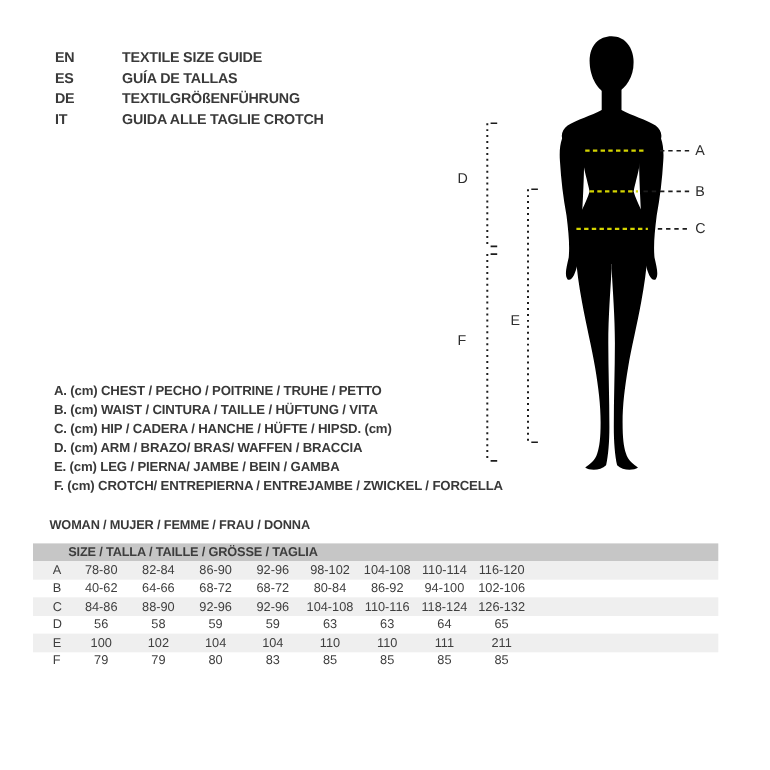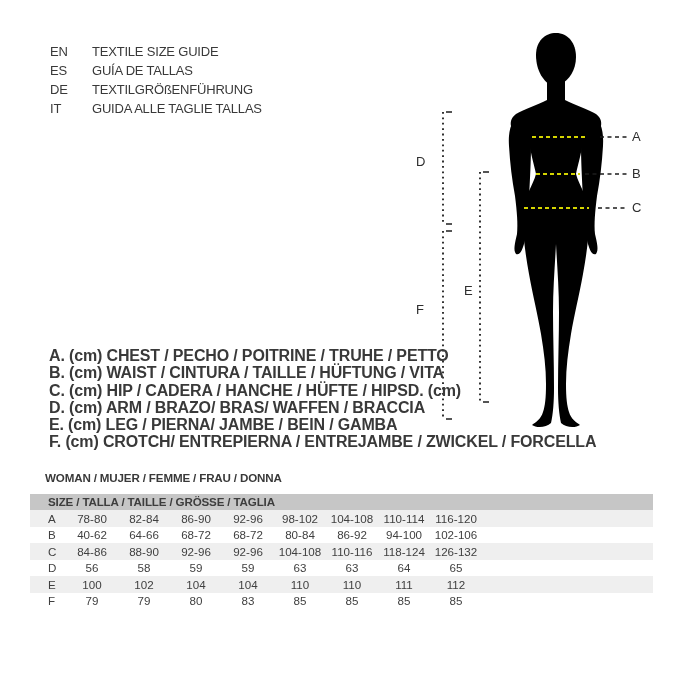--- a/index.html
+++ b/index.html
@@ -3,35 +3,35 @@
 <meta charset="utf-8">
 <style>
   html,body{margin:0;padding:0;background:#ffffff;}
   .canvas{
     position:relative;width:700px;height:700px;background:#ffffff;overflow:hidden;
     font-family:"Liberation Sans", sans-serif;color:#3d3d3d;
   }
   
   .lang-block{position:absolute;left:50px;top:42px;}
   .lang-row{display:grid;grid-template-columns:42px auto;line-height:19px;
-    font-size:13px;font-weight:400;letter-spacing:-0.2px;color:#393939;}
+    font-size:13px;font-weight:700;letter-spacing:-0.2px;color:#393939;gap:19px;}
   
   .figure{position:absolute;left:405px;top:18px;}
   .fig-label{font-family:"Liberation Sans",sans-serif;font-size:13px;fill:#2e2e2e;}
   
   .legend{position:absolute;left:49px;top:347px;}
-  .legend-row{line-height:17.3px;font-size:16px;font-weight:700;
+  .legend-row{line-height:17.3px;font-size:12px;font-weight:700;
     letter-spacing:-0.15px;color:#393939;white-space:nowrap;}
   
   .group-title{position:absolute;left:45px;top:471px;font-size:11.6px;
     font-weight:700;letter-spacing:-0.15px;color:#393939;}
   
   .table{position:absolute;left:30px;top:494px;width:623px;font-size:11.6px;}
   .bar{height:16px;line-height:16px;background:#c6c6c6;color:#3d3d3d;
-    font-weight:700;letter-spacing:-0.15px;padding-left:18px;box-sizing:border-box;}
+    font-weight:700;letter-spacing:-0.15px;padding-left:32px;box-sizing:border-box;}
   .grid-row{display:grid;grid-template-columns:36px repeat(8,52px) 1fr;align-items:center;}
   .thead{height:17px;color:#3f3f3f;}
   .trow{height:16.5px;color:#3f3f3f;}
   .trow.stripe{background:#efefef;}
   .cell{text-align:center;}
   .cell.lab{text-align:left;padding-left:18px;}
 </style>
 </head>
 <body>
 
@@ -45,21 +45,21 @@
       <div class="lang-row">
         <span>ES</span>
         <span>GUÍA DE TALLAS</span>
       </div>
       <div class="lang-row">
         <span>DE</span>
         <span>TEXTILGRÖßENFÜHRUNG</span>
       </div>
       <div class="lang-row">
         <span>IT</span>
-        <span>GUIDA ALLE TAGLIE TALLAS</span>
+        <span>GUIDA ALLE TAGLIE CROTCH</span>
       </div>
     </div>
 
   <svg class="figure" width="290" height="435" viewBox="405 18 290 435" xmlns="http://www.w3.org/2000/svg">
     <g fill="#000000">
       <path d="M 556,33 C 568,33 576,43 576,57 C 576,70 569,80 561,84 L 553,86 C 544,83 536,71 536,55 C 536,41 545,33 556,33 Z"></path>
       <rect x="547" y="70" width="18" height="34"></rect>
       <path d="M 547,100
                C 538,105 524,109 516,114
                C 512,117 510,121 511,126
@@ -216,21 +216,21 @@
         </div>
         <div class="grid-row trow stripe">
           <div class="cell lab">E</div>
           <div class="cell">100</div>
           <div class="cell">102</div>
           <div class="cell">104</div>
           <div class="cell">104</div>
           <div class="cell">110</div>
           <div class="cell">110</div>
           <div class="cell">111</div>
-          <div class="cell">112</div>
+          <div class="cell">211</div>
           <div class="cell"></div>
         </div>
         <div class="grid-row trow">
           <div class="cell lab">F</div>
           <div class="cell">79</div>
           <div class="cell">79</div>
           <div class="cell">80</div>
           <div class="cell">83</div>
           <div class="cell">85</div>
           <div class="cell">85</div>

